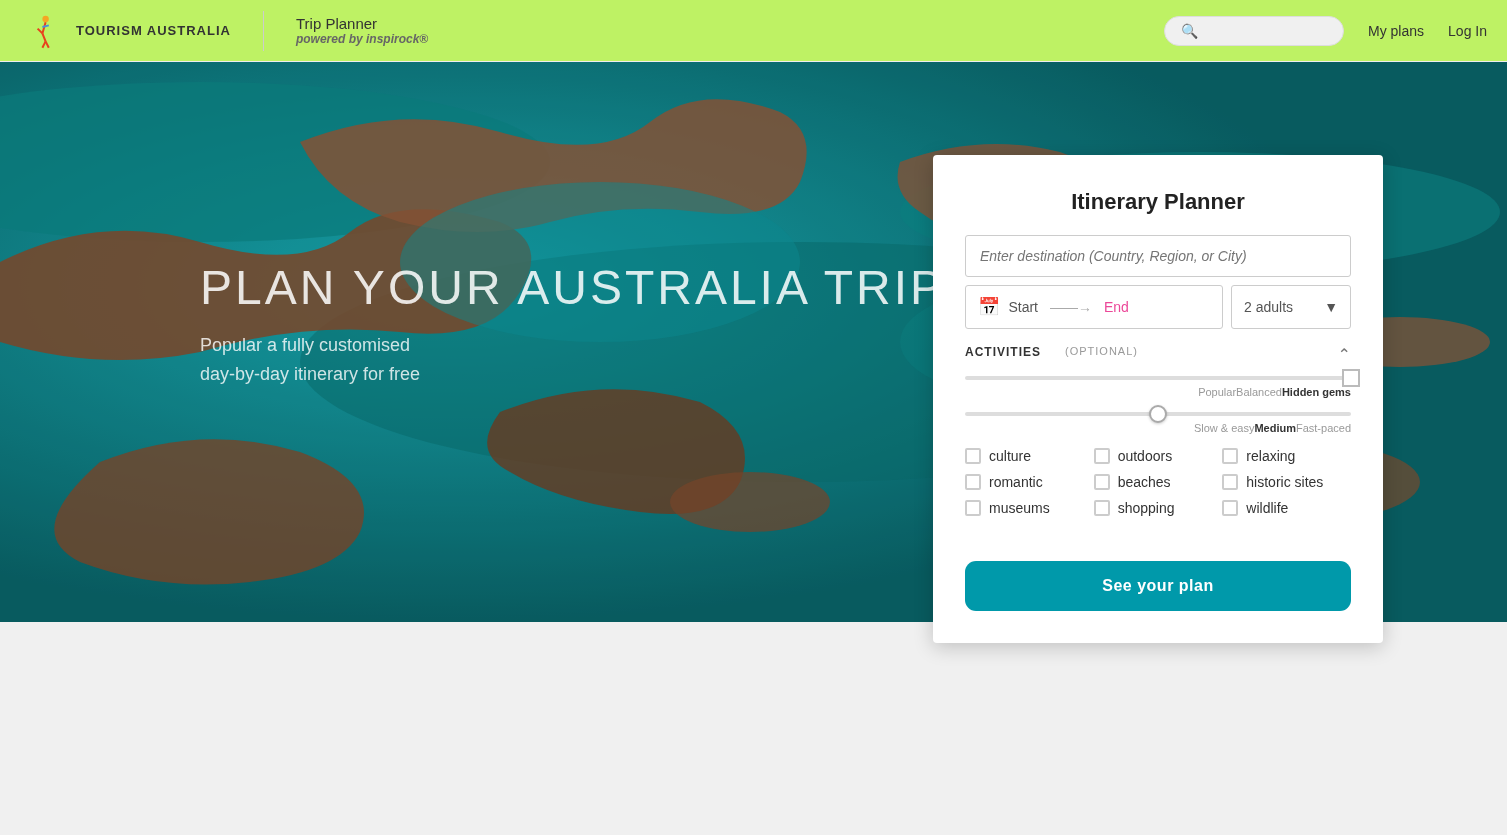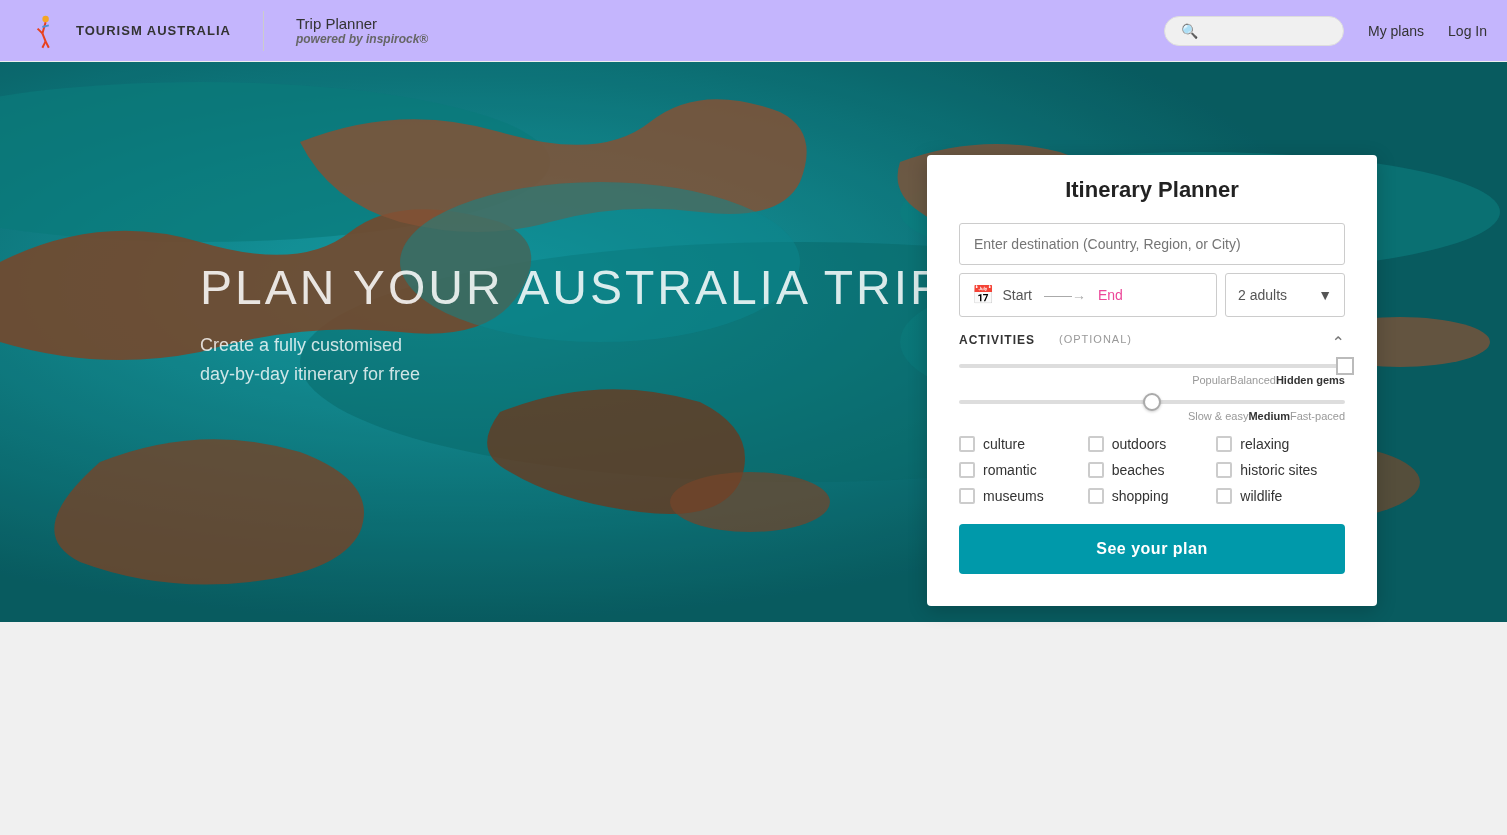--- a/index.html
+++ b/index.html
@@ -3,21 +3,21 @@
   <meta charset="utf-8">
   <style>
     * { margin: 0; padding: 0; box-sizing: border-box; }
     body { font-family: Arial, sans-serif; width: 1507px; height: 835px; overflow: hidden; position: relative; }
 
     
     .header {
       position: fixed;
       top: 0; left: 0; right: 0;
       height: 62px;
-      background: #c4b5fd;
+      background: #bef264;
       display: flex;
       align-items: center;
       padding: 0 20px;
       z-index: 100;
       border-bottom: 1px solid #eee;
     }
     .logo-area {
       display: flex;
       align-items: center;
       gap: 16px;
@@ -148,44 +148,45 @@
       background: #f0f0f0;
       display: flex;
       align-items: center;
       justify-content: center;
     }
 
     
     .planner-panel {
       position: absolute;
       top: 155px;
-      right: 130px;
+      right: 124px;
       width: 450px;
       background: #fff;
       border-radius: 4px;
-      padding: 22px 32px 32px;
+      padding: 34px 32px 32px;
       box-shadow: 0 4px 20px rgba(0,0,0,0.2);
       z-index: 50;
     }
     .planner-title {
       font-size: 22px;
       font-weight: bold;
       color: #222;
       text-align: center;
       margin-bottom: 20px;
     }
     .destination-input {
       width: 100%;
       border: 1px solid #ccc;
       border-radius: 3px;
       padding: 12px 14px;
       font-size: 14px;
       color: #999;
       margin-bottom: 8px;
       outline: none;
+      font-style: italic;
     }
     .add-destination {
       font-size: 13px;
       color: #e07820;
       cursor: pointer;
       margin-bottom: 16px;
       display: block;
     }
     .date-adults-row {
       display: flex;
@@ -298,26 +299,27 @@
       font-size: 14px;
       color: #333;
     }
 
     
     .see-plan-btn {
       width: 100%;
       background: #0099aa;
       color: #fff;
       border: none;
-      border-radius: 4px;
+      border-radius: 11px;
       padding: 16px;
       font-size: 16px;
       font-weight: bold;
       cursor: pointer;
       letter-spacing: 0.5px;
+      margin-top: 25px;
     }
   </style>
 </head>
 <body>
 
 <header class="header">
   <div class="logo-area">
 
     <svg class="logo-icon" viewBox="0 0 50 50" xmlns="http://www.w3.org/2000/svg">
 
@@ -379,21 +381,21 @@
     <ellipse cx="1300" cy="420" rx="120" ry="40" fill="#8a5535" opacity="0.7"></ellipse>
     <ellipse cx="1400" cy="280" rx="90" ry="25" fill="#9a6040" opacity="0.75"></ellipse>
 
     <ellipse cx="600" cy="200" rx="200" ry="80" fill="#0ea0a8" opacity="0.5"></ellipse>
     <ellipse cx="1050" cy="280" rx="150" ry="60" fill="#0d9595" opacity="0.4"></ellipse>
   </svg>
   <div class="hero-overlay"></div>
   <div class="hero-text">
     <div class="hero-title">PLAN YOUR AUSTRALIA TRIP</div>
     <div class="hero-subtitle">
-      <span>Create a fully customised</span><br>
+      <span>Popular a fully customised</span><br>
       <span>day-by-day itinerary for free</span>
     </div>
   </div>
 </div>
 
 <div class="below-hero">
   
   
 </div>
 

